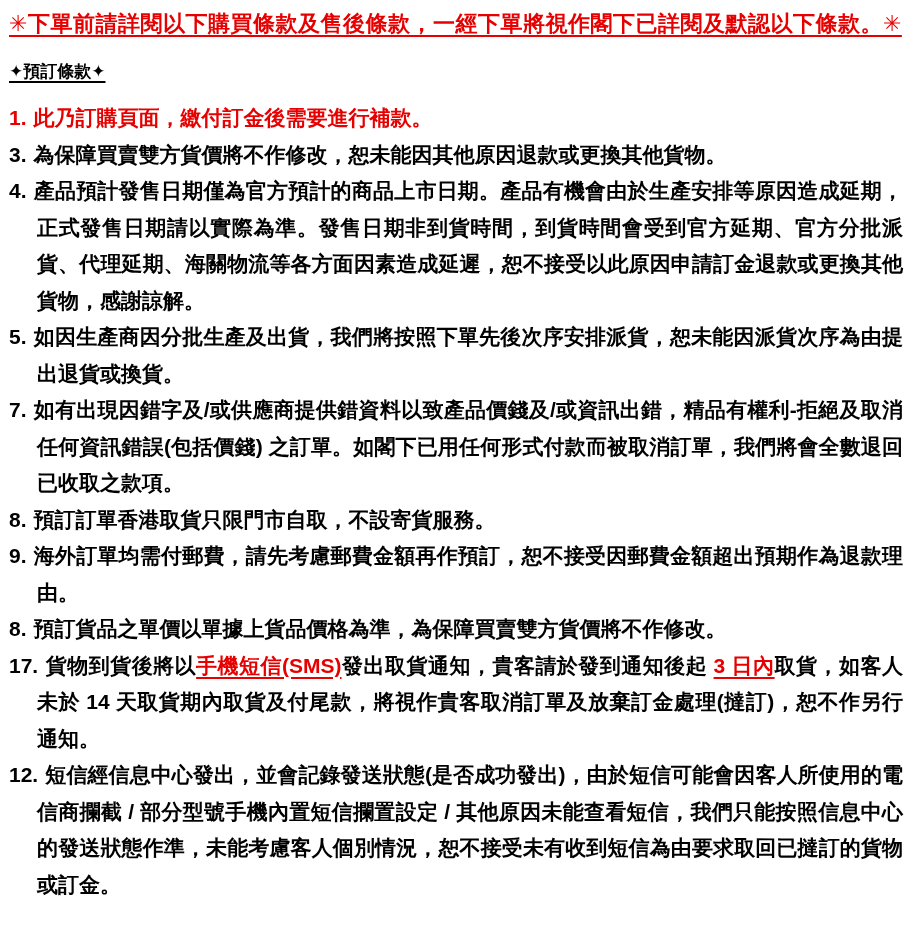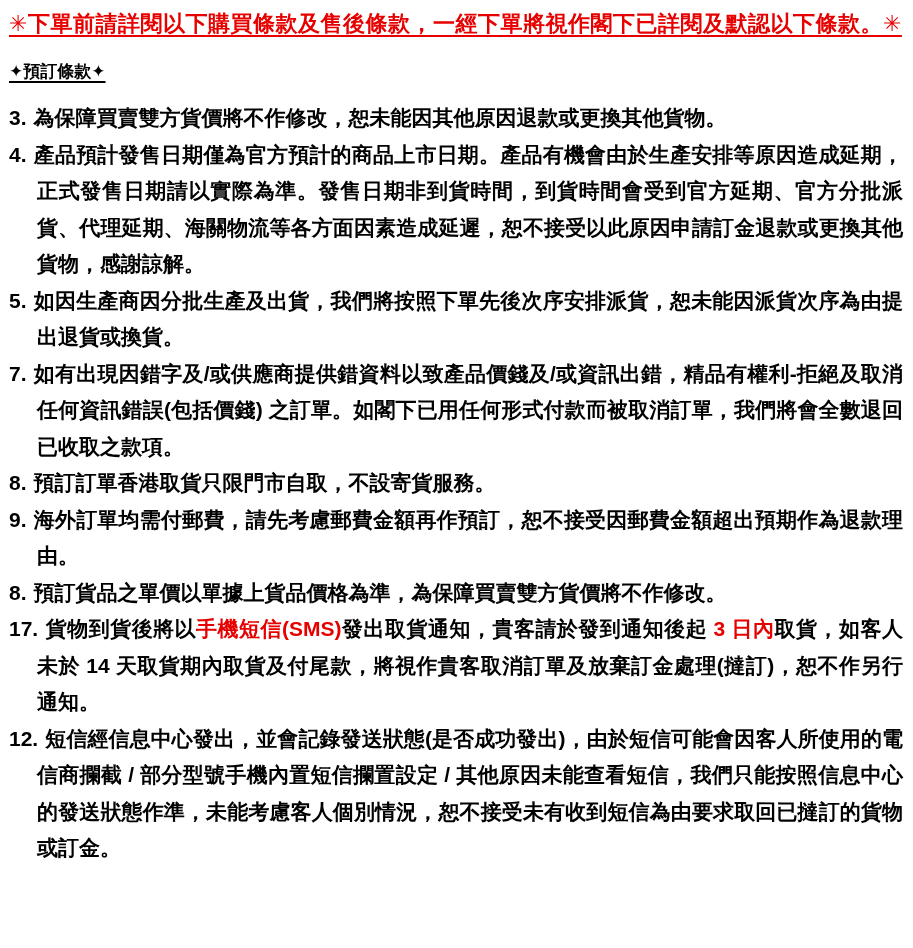--- a/index.html
+++ b/index.html
@@ -55,35 +55,37 @@
     text-align: justify;
   }
   li.term.red { color: var(--red); }
   .num {
     display: inline;
     padding-right: 7px;
   }
   .seg.normal { color: inherit; }
   .seg.red-underline {
     color: var(--red);
+    text-decoration: underline;
     text-decoration-thickness: 2px;
     text-underline-offset: 4px;
   }
 </style>
 </head>
 <body style="--red: #e60000; --blue: #0000ee; color: rgb(0, 0, 0);">
 
 <div class="page">
   <div class="main-notice">✳下單前請詳閱以下購買條款及售後條款，一經下單將視作閣下已詳閱及默認以下條款。✳</div>
 
   <div>
     <div class="section-title">✦預訂條款✦</div>
   </div>
 
   <ol class="terms">
+      <li class="term red"><span class="num">1.</span><span class="seg normal">此乃訂購頁面，繳付訂金後需要進行補款。</span></li>
       <li class="term"><span class="num">3.</span><span class="seg normal">為保障買賣雙方貨價將不作修改，恕未能因其他原因退款或更換其他貨物。</span></li>
       <li class="term"><span class="num">4.</span><span class="seg normal">產品預計發售日期僅為官方預計的商品上市日期。產品有機會由於生產安排等原因造成延期，正式發售日期請以實際為準。發售日期非到貨時間，到貨時間會受到官方延期、官方分批派貨、代理延期、海關物流等各方面因素造成延遲，恕不接受以此原因申請訂金退款或更換其他貨物，感謝諒解。</span></li>
       <li class="term"><span class="num">5.</span><span class="seg normal">如因生產商因分批生產及出貨，我們將按照下單先後次序安排派貨，恕未能因派貨次序為由提出退貨或換貨。</span></li>
       <li class="term"><span class="num">7.</span><span class="seg normal">如有出現因錯字及/或供應商提供錯資料以致產品價錢及/或資訊出錯，精品有權利-拒絕及取消任何資訊錯誤(包括價錢) 之訂單。如閣下已用任何形式付款而被取消訂單，我們將會全數退回已收取之款項。</span></li>
       <li class="term"><span class="num">8.</span><span class="seg normal">預訂訂單香港取貨只限門市自取，不設寄貨服務。</span></li>
       <li class="term"><span class="num">9.</span><span class="seg normal">海外訂單均需付郵費，請先考慮郵費金額再作預訂，恕不接受因郵費金額超出預期作為退款理由。</span></li>
       <li class="term"><span class="num">8.</span><span class="seg normal">預訂貨品之單價以單據上貨品價格為準，為保障買賣雙方貨價將不作修改。</span></li>
       <li class="term"><span class="num">17.</span><span class="seg normal">貨物到貨後將以</span><span class="seg red-underline">手機短信(SMS)</span><span class="seg normal">發出取貨通知，貴客請於發到通知後起 </span><span class="seg red-underline">3 日內</span><span class="seg normal">取貨，如客人未於 14 天取貨期內取貨及付尾款，將視作貴客取消訂單及放棄訂金處理(撻訂)，恕不作另行通知。</span></li>
       <li class="term"><span class="num">12.</span><span class="seg normal">短信經信息中心發出，並會記錄發送狀態(是否成功發出)，由於短信可能會因客人所使用的電信商攔截 / 部分型號手機內置短信攔置設定 / 其他原因未能查看短信，我們只能按照信息中心的發送狀態作準，未能考慮客人個別情況，恕不接受未有收到短信為由要求取回已撻訂的貨物或訂金。</span></li>
     </ol>

